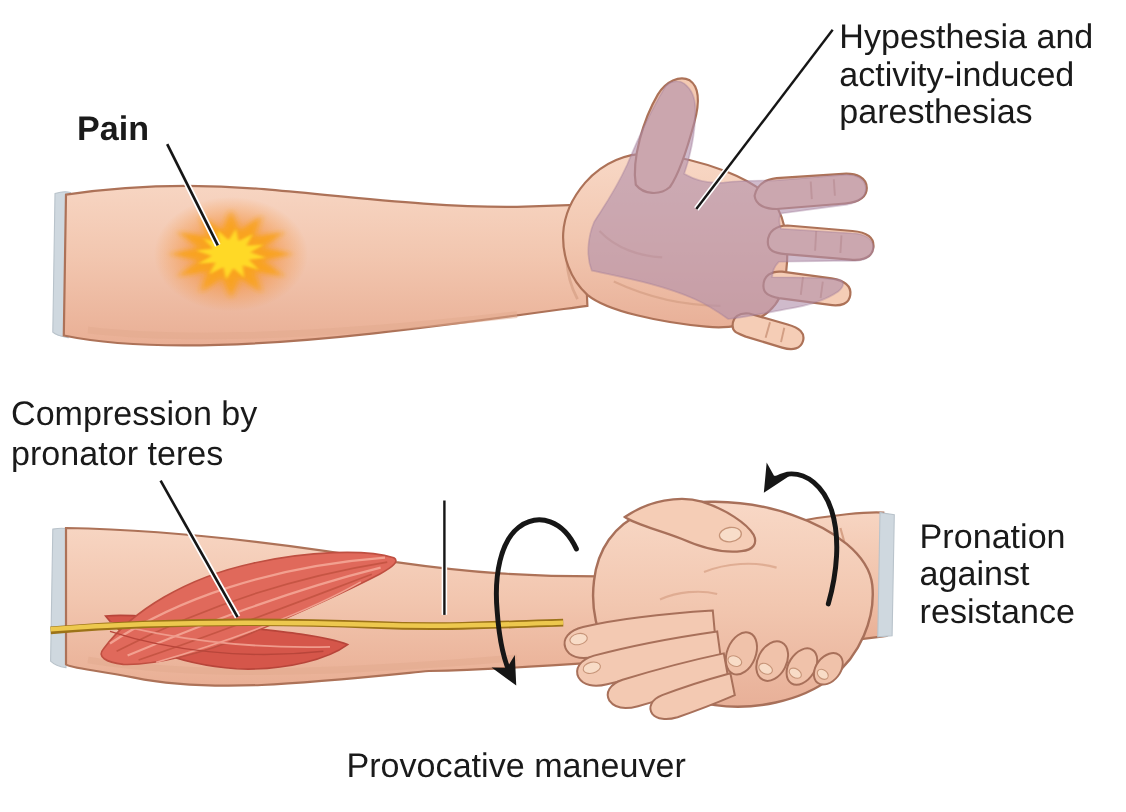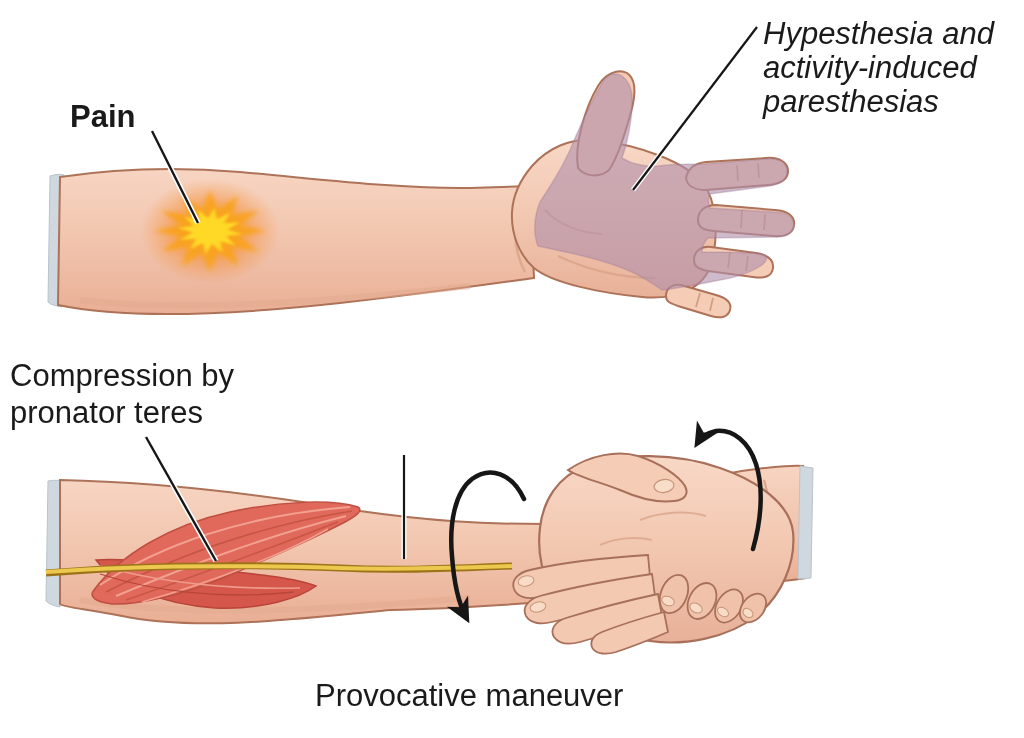--- a/index.html
+++ b/index.html
@@ -7,21 +7,21 @@
     position:relative;width:1024px;height:738px;background:#ffffff;overflow:hidden;
     font-family:"Liberation Sans","DejaVu Sans",sans-serif;color:#1a1a1a;
   }
   #art{position:absolute;left:0;top:0;}
   .lbl{
     position:absolute;font-size:31px;line-height:34px;letter-spacing:0px;
     white-space:pre-line;color:#1a1a1a;
   }
   .lbl.lh36{line-height:37px;}
   #lbl-pain{left:70px;top:100px;font-weight:bold;}
-  #lbl-hypesthesia{left:763px;top:17px;font-style:italic;}
+  #lbl-hypesthesia{left:763px;top:17px;}
   #lbl-compression{left:10px;top:357px;}
   #lbl-median{left:356px;top:383px;}
   #lbl-pronation{left:836px;top:471px;}
   #lbl-provocative{left:315px;top:659px;margin-top:20px;}
 </style>
 </head>
 <body>
 
 <div id="stage">
 
@@ -222,14 +222,17 @@
       </g>
     </g>
   </svg>
 
   <div class="lbl" id="lbl-pain">Pain</div>
   <div class="lbl" id="lbl-hypesthesia">Hypesthesia and
 activity-induced
 paresthesias</div>
   <div class="lbl lh36" id="lbl-compression">Compression by
 pronator teres</div>
+  <div class="lbl" id="lbl-pronation">Pronation
+against
+resistance</div>
   <div class="lbl" id="lbl-provocative">Provocative maneuver</div>
 </div>
 
 </body></html>

